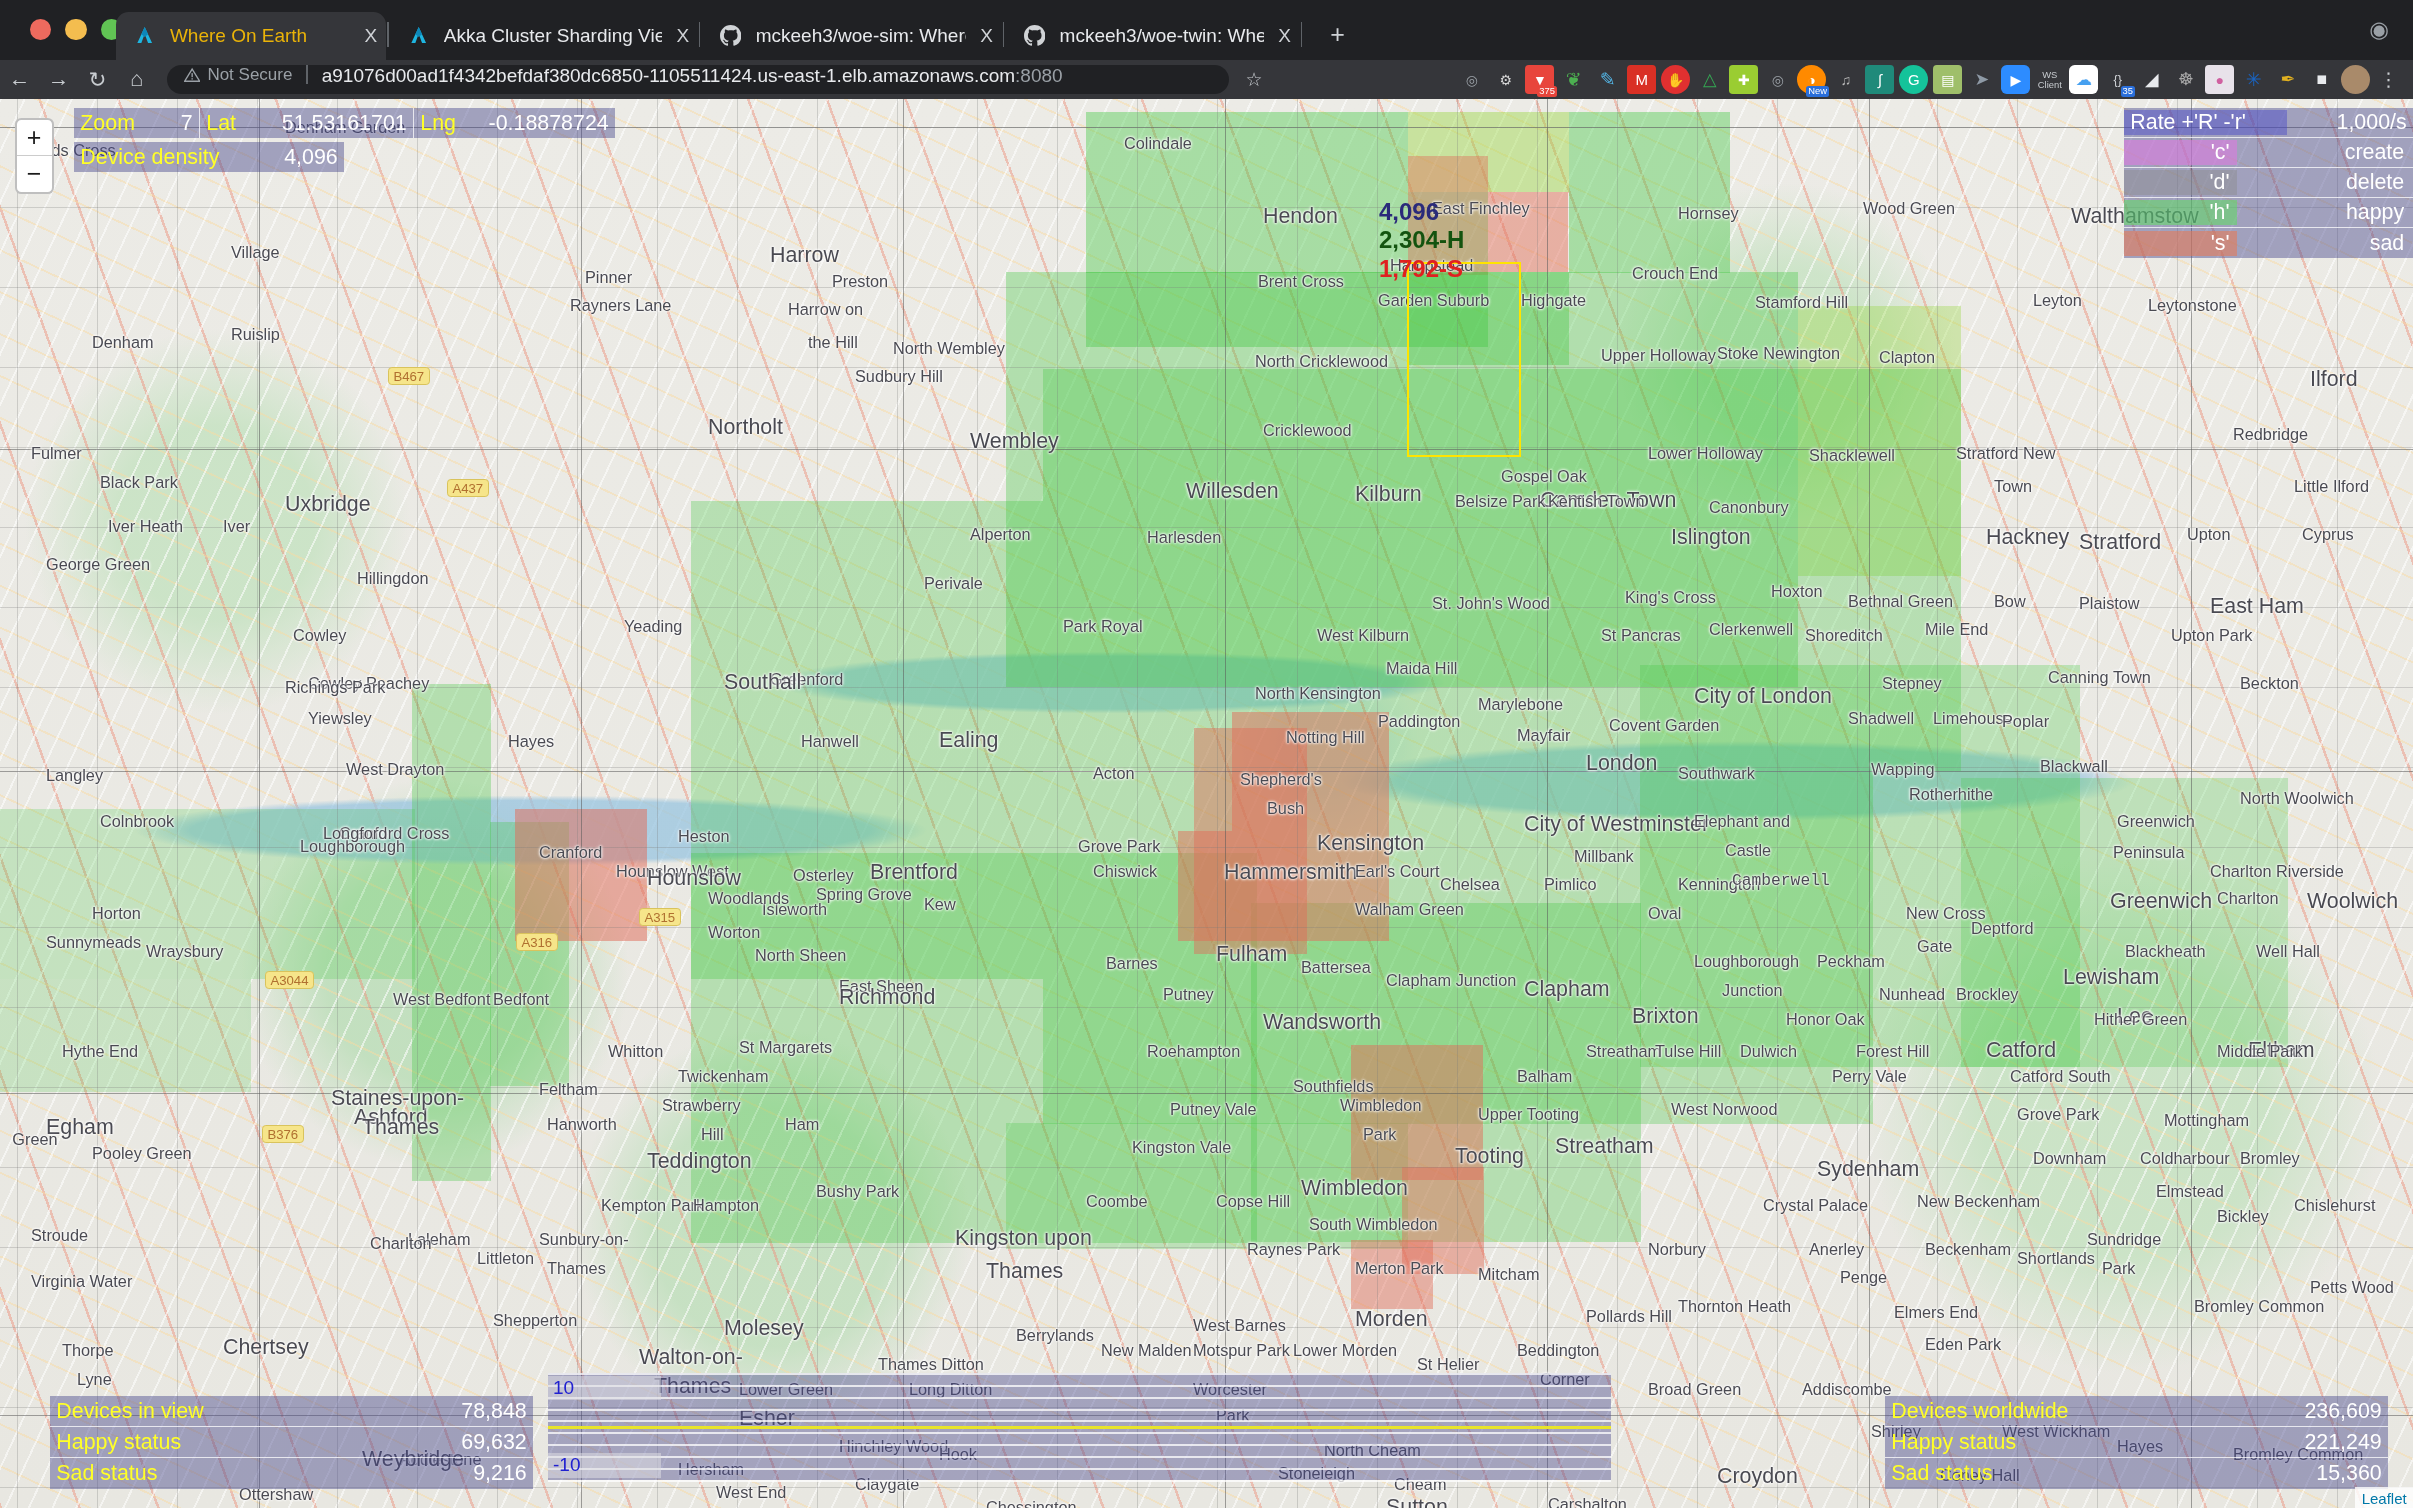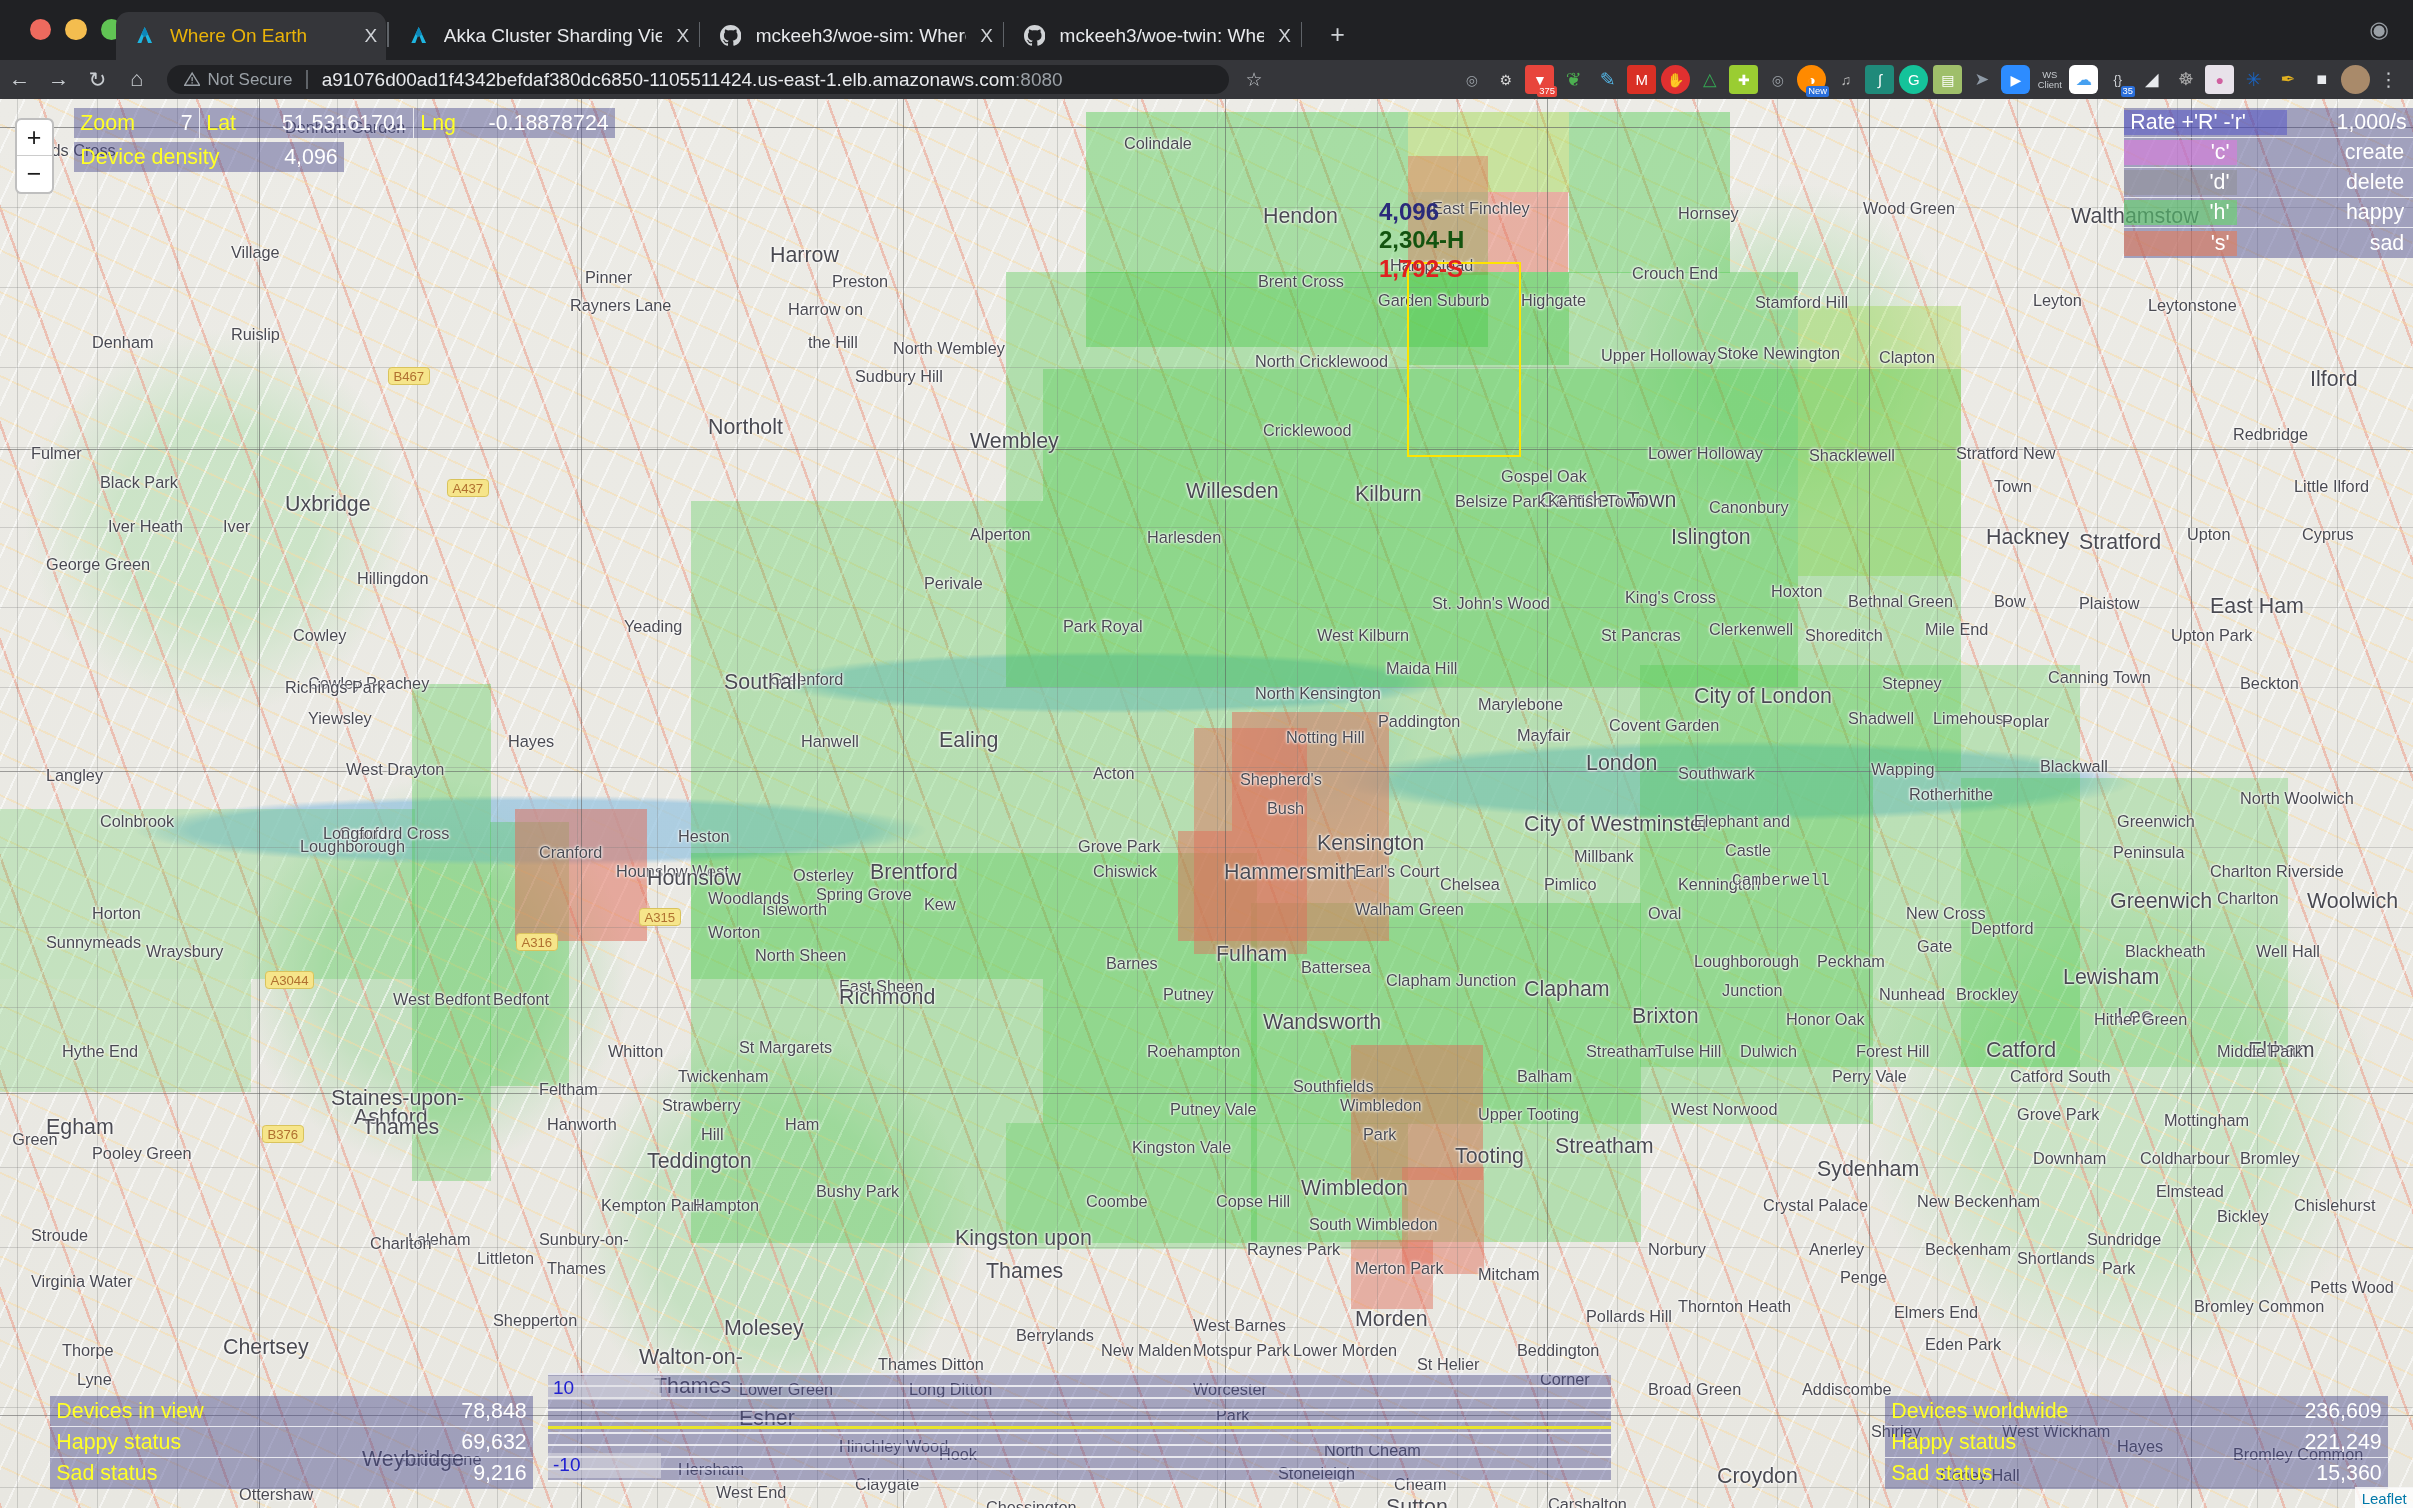--- a/index.html
+++ b/index.html
@@ -26,21 +26,21 @@
   .tab .tabclose { color:#cfd2d6; font-size:19px; margin-left:14px; flex:0 0 auto; }
   .tabsep { width:1.3px; height:25px; background:#5f6368; align-self:center; margin:0 1.3px; }
   #newtab { color:#cfd2d6; font-size:25px; margin-left:14px; align-self:center;
         width:40px; text-align:center; line-height:49px; }
 
   #omnibar { position:absolute; left:0; top:60px; width:2413px; height:39px; background:#35363a;
         display:flex; align-items:center; }
   .navbtn { width:39px; height:39px; display:flex; align-items:center; justify-content:center;
         color:#c8ccd0; font-size:21.4px; flex:0 0 39px; }
   #urlbox { margin-left:11.3px; height:29px; background:#202124; border-radius:15px;
-        display:flex; align-items:center; padding:0 16.3px; flex:0 0 auto; min-width:1062px; }
+        display:flex; align-items:flex-start; padding:0 16.3px; flex:0 0 auto; min-width:1062px; }
   #notsecure { display:flex; align-items:center; gap:7.5px; color:#9aa0a6; font-size:17px; }
   .warnicon { width:16.3px;height:16.3px; display:inline-block; }
   #urlsep { width:1.3px; height:19px; background:#5f6368; margin:0 14px; }
   #urltext { color:#e8eaed; font-size:19px; white-space:nowrap; }
   #urltext .port { color:#9aa0a6; }
   #starbtn { margin-left:16.3px; color:#c8ccd0; font-size:19px; }
   #exttray { position:absolute; right:11.3px; top:60px; height:39px; display:flex;
         align-items:center; gap:5px; }
   .ext { width:29px;height:29px; display:flex; align-items:center; justify-content:center;
         position:relative; border-radius:3.8px; font-size:14px; color:#fff; }

